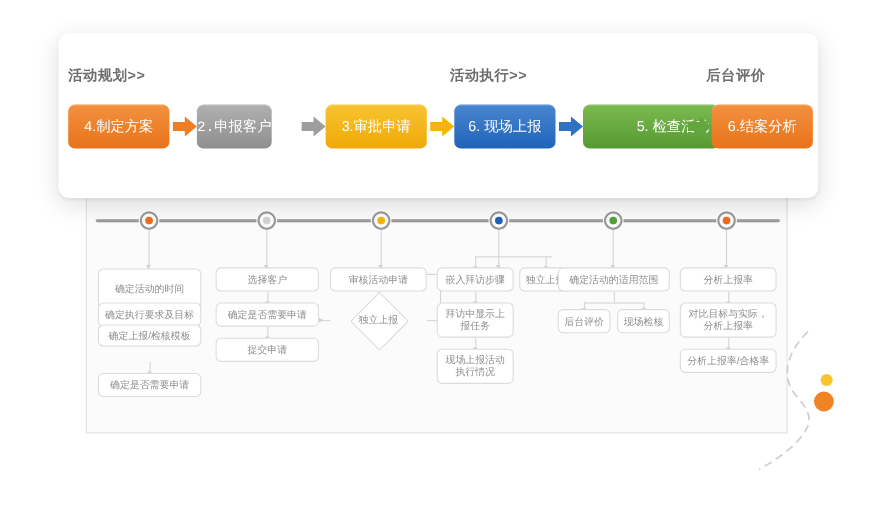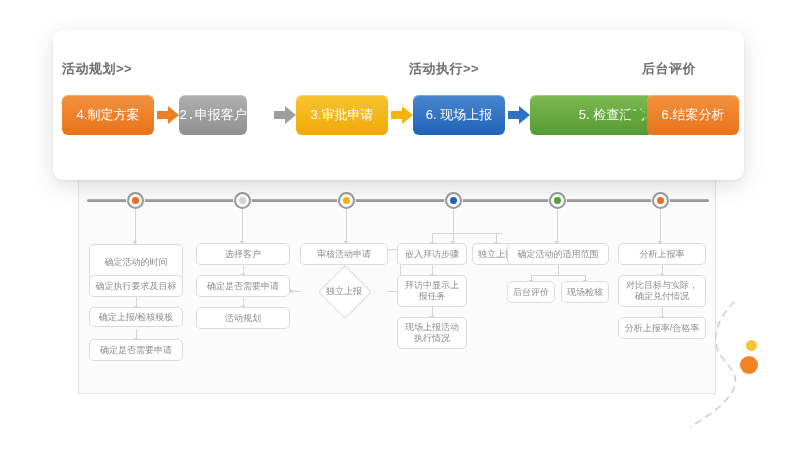--- a/index.html
+++ b/index.html
@@ -151,34 +151,34 @@
       <div class="vline" style="left: 583px; top: 136px; height: 10px; background: rgb(212, 212, 212);"></div>
       <div class="arrowdn" style="left: 583px; top: 145px;"></div>
     </div>
   <div id="flow-boxes">
       <div class="fbox" style="left: 10px; top: 73px; width: 94px; height: 37px; border-color: rgb(220, 220, 220); color: rgb(141, 141, 141);">
         <span>确定活动的时间</span>
       </div>
       <div class="fbox" style="left: 10px; top: 104px; width: 94px; height: 22px; border-color: rgb(220, 220, 220); color: rgb(141, 141, 141);">
         <span>确定执行要求及目标</span>
       </div>
-      <div class="fbox" style="left: 10px; top: 136px; width: 94px; height: 20px; border-color: rgb(220, 220, 220); color: rgb(141, 141, 141);">
+      <div class="fbox" style="left: 10px; top: 124px; width: 94px; height: 20px; border-color: rgb(220, 220, 220); color: rgb(141, 141, 141);">
         <span>确定上报/检核模板</span>
       </div>
       <div class="fbox" style="left: 10px; top: 168px; width: 94px; height: 22px; border-color: rgb(220, 220, 220); color: rgb(141, 141, 141);">
         <span>确定是否需要申请</span>
       </div>
       <div class="fbox" style="left: 117px; top: 72px; width: 94px; height: 22px; border-color: rgb(220, 220, 220); color: rgb(141, 141, 141);">
         <span>选择客户</span>
       </div>
       <div class="fbox" style="left: 117px; top: 104px; width: 94px; height: 22px; border-color: rgb(220, 220, 220); color: rgb(141, 141, 141);">
         <span>确定是否需要申请</span>
       </div>
       <div class="fbox" style="left: 117px; top: 136px; width: 94px; height: 22px; border-color: rgb(220, 220, 220); color: rgb(141, 141, 141);">
-        <span>活动规划</span>
+        <span>提交申请</span>
       </div>
       <div class="fbox" style="left: 221px; top: 72px; width: 88px; height: 22px; border-color: rgb(220, 220, 220); color: rgb(141, 141, 141);">
         <span>审核活动申请</span>
       </div>
       <div class="diamond" style="left: 221px; top: 100px; width: 88px; height: 40px;">
         <div class="dshape" style="border-color: rgb(220, 220, 220);"></div>
         <span>独立上报</span>
       </div>
       <div class="fbox" style="left: 318px; top: 72px; width: 70px; height: 22px; border-color: rgb(220, 220, 220); color: rgb(141, 141, 141);">
         <span>嵌入拜访步骤</span>
@@ -198,21 +198,21 @@
       <div class="fbox" style="left: 428px; top: 110px; width: 48px; height: 22px; border-color: rgb(220, 220, 220); color: rgb(141, 141, 141);">
         <span>后台评价</span>
       </div>
       <div class="fbox" style="left: 482px; top: 110px; width: 48px; height: 22px; border-color: rgb(220, 220, 220); color: rgb(141, 141, 141);">
         <span>现场检核</span>
       </div>
       <div class="fbox" style="left: 539px; top: 72px; width: 88px; height: 22px; border-color: rgb(220, 220, 220); color: rgb(141, 141, 141);">
         <span>分析上报率</span>
       </div>
       <div class="fbox" style="left: 539px; top: 104px; width: 88px; height: 32px; border-color: rgb(220, 220, 220); color: rgb(141, 141, 141);">
-        <span>对比目标与实际，确定兑付情况</span>
+        <span>对比目标与实际，分析上报率</span>
       </div>
       <div class="fbox" style="left: 539px; top: 146px; width: 88px; height: 22px; border-color: rgb(220, 220, 220); color: rgb(141, 141, 141);">
         <span>分析上报率/合格率</span>
       </div>
     </div>
 
 </div>
 
 <div id="steps-card">
   <div id="phase-labels">

